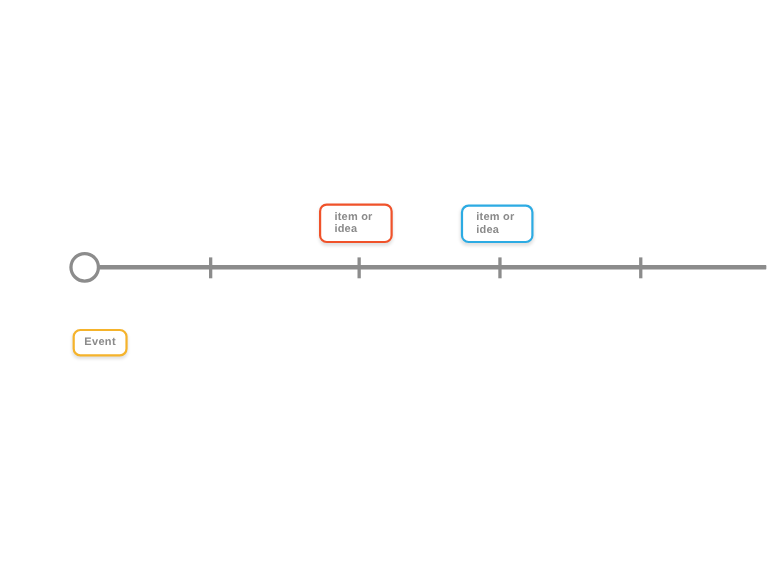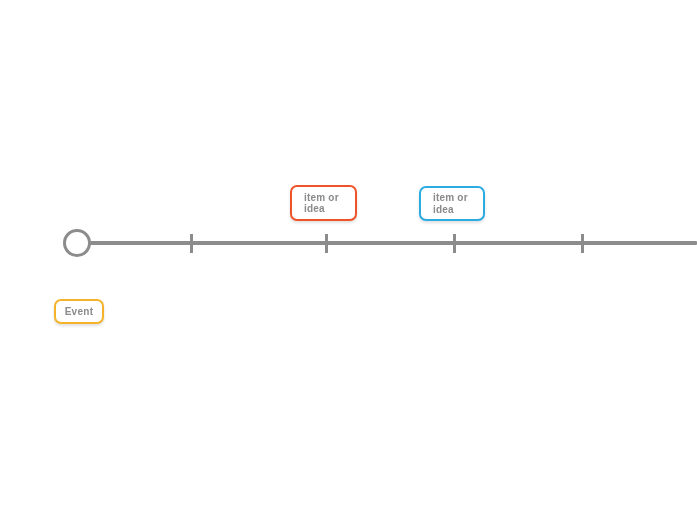--- a/index.html
+++ b/index.html
@@ -102,18 +102,18 @@
   <div class="box card orange" style="left:290px; top:185px; width:67px; height:36px;">
     <span class="box-text">item or
 idea</span>
   </div>
 
   <div class="box card cyan" style="left:419px; top:186px; width:66px; height:35px;">
     <span class="box-text">item or
 idea</span>
   </div>
 
-  <div class="box pill amber" style="left:54px; top:299px; width:50px; height:25px;">
+  <div class="box pill amber" style="left:66px; top:299px; width:50px; height:25px;">
     <span class="box-text">Event</span>
   </div>
 
 
 </div>
 
 </body></html>

